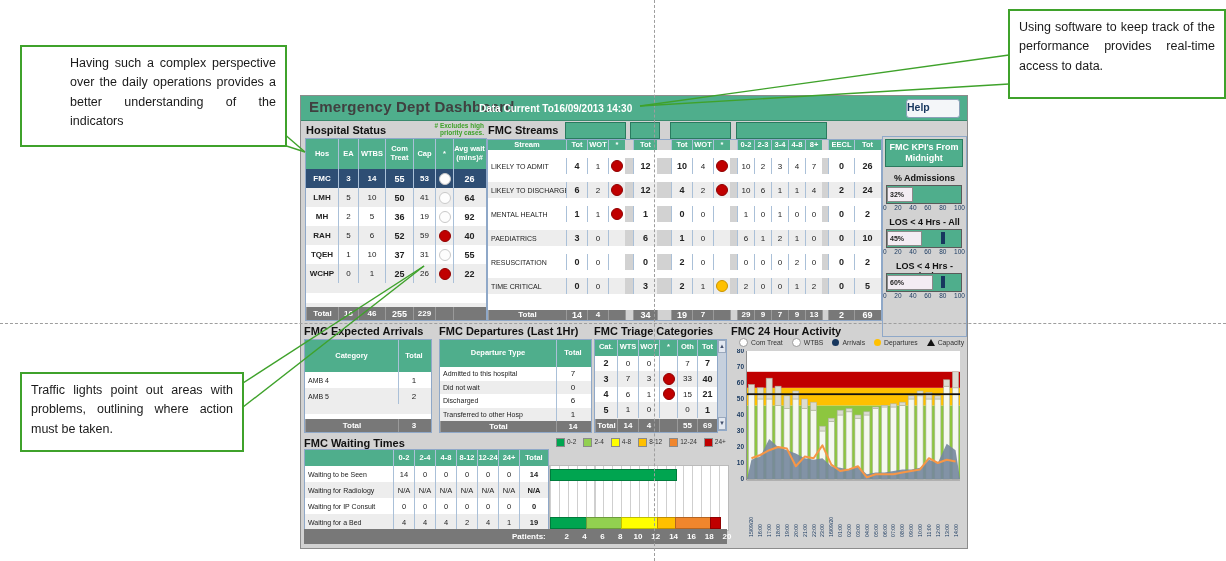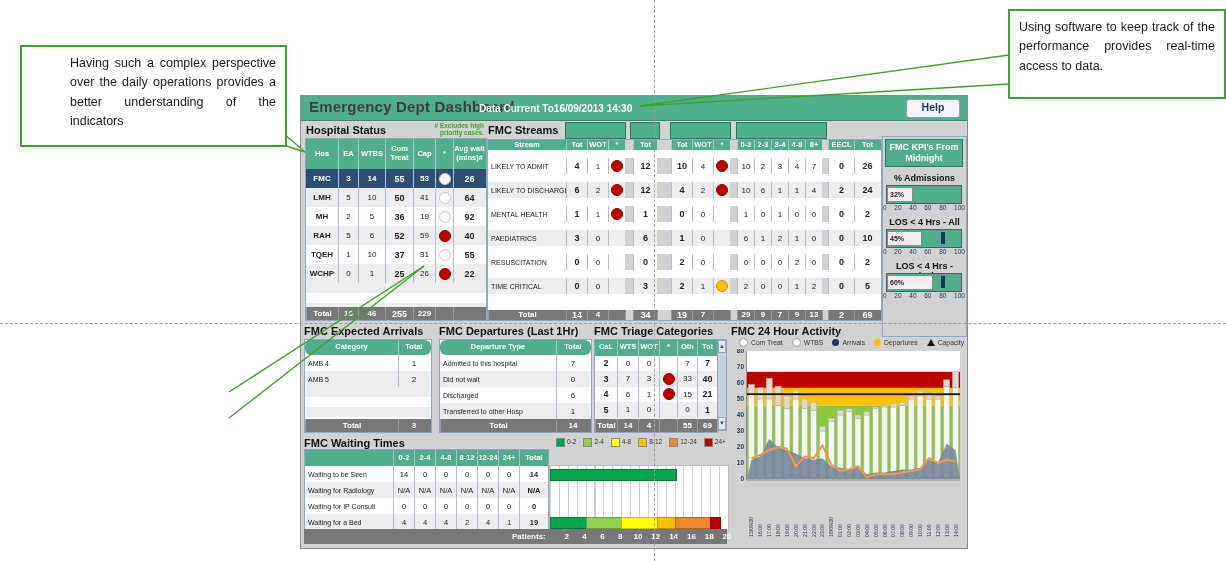--- a/index.html
+++ b/index.html
@@ -20,21 +20,21 @@
   .connectors{position:absolute;left:0;top:0;z-index:45;pointer-events:none;}
 
   
   .dashboard{position:absolute;left:300px;top:95px;width:666px;height:452px;background:#d2d2d2;
              border:1px solid #8c8c8c;z-index:10;}
   .abs{position:absolute;}
   .titlebar{position:absolute;left:0;top:0;width:666px;height:24px;background:#4fae8c;border-bottom:1px solid #3a8a6d;}
   .tb-title{position:absolute;left:8px;top:2px;font-size:15px;font-weight:bold;color:#404040;letter-spacing:.2px;}
   .tb-sub{position:absolute;left:178px;top:7px;font-size:10px;font-weight:bold;color:#fff;}
   .help{position:absolute;right:7px;top:3px;width:52px;height:17px;background:#f4f6f9;border:1px solid #8aa0b8;
-        border-radius:3px;font-size:10.5px;font-weight:bold;color:#17375e;text-align:center;line-height:15px;cursor:pointer;}
+        border-radius:3px;font-size:10.5px;font-weight:bold;color:#17375e;text-align:left;line-height:15px;cursor:pointer;}
 
   h3.ptitle{margin:0;font-size:11px;font-weight:bold;color:#111;}
 
   
   .cell{display:flex;align-items:center;justify-content:center;font-size:8px;color:#222;
         border-left:1px solid #aac0d8;overflow:hidden;white-space:nowrap;}
   .cell:first-child{border-left:none;}
   .cell.h{font-weight:bold;color:#fff;font-size:7.5px;white-space:normal;text-align:center;line-height:1.15;}
   .cell.name{justify-content:flex-start;padding-left:3px;font-size:7px;}
   .cell.b{font-weight:bold;font-size:9px;}
@@ -57,21 +57,21 @@
   .hs-row .cell.name{justify-content:center;font-size:8px;font-weight:bold;padding-left:0;}
   .note{position:absolute;font-size:6.5px;color:#3fa22b;font-weight:bold;text-align:right;line-height:1.1;}
 
   
   .st-row{display:grid;grid-template-columns:78px 21px 21px 17px 8px 24px 14px 21px 21px 17px 7px 17px 17px 17px 17px 17px 6px 26px 26px;height:22px;}
   .st-row.st-head{height:14px;}
   .gtab{position:absolute;height:15px;background:#4fae8c;border:1px solid #2a7a5f;color:#fff;font-weight:bold;
         font-size:9px;text-align:center;line-height:14px;cursor:pointer;}
 
   
-  .sm-head{height:15px;border-radius:6px;} .sm-row{height:16px;} 
+  .sm-head{height:32px;} .sm-row{height:16px;} 
   .arr-row{display:grid;grid-template-columns:93px 31px;}
   .dep-row{display:grid;grid-template-columns:116px 33px;}
   .tri-row{display:grid;grid-template-columns:22px 21px 21px 18px 20px 20px;height:15.5px;}
   .scrollbar{width:11px;background:#c6d0dd;border:1px solid #8fa8c8;border-left:none;display:flex;flex-direction:column;justify-content:space-between;}
   .sb-btn{height:11px;background:#e3e8f0;border:1px solid #9aa8bc;font-size:6px;color:#44506b;text-align:center;line-height:10px;cursor:pointer;}
 
   
   .kpi-head{position:absolute;background:#4fae8c;border:1px solid #2a7a5f;color:#fff;font-weight:bold;font-size:9px;
             text-align:center;line-height:1.25;padding-top:2px;}
   .kpi-label{position:absolute;font-size:9px;font-weight:bold;color:#111;width:100%;text-align:center;}
@@ -115,20 +115,23 @@
       <line x1="231" y1="128" x2="305" y2="152"></line>
       <line x1="229" y1="392" x2="424" y2="266"></line>
       <line x1="229" y1="418" x2="424" y2="266"></line>
       <line x1="1009" y1="55" x2="640" y2="106"></line>
       <line x1="1009" y1="84" x2="640" y2="106"></line>
     </g>
   </svg>
 
   <div class="callout tl">
     <span>Having such a complex perspective over the daily operations provides a better understanding of the indicators</span>
+  </div>
+  <div class="callout bl">
+    <span>Traffic lights point out areas with problems, outlining where action must be taken.</span>
   </div>
   <div class="callout tr">
     <span>Using software to keep track of the performance provides real-time access to data.</span>
   </div>
 
   <div class="dashboard">
 
     <div class="titlebar">
       <span class="tb-title">Emergency Dept Dashboard</span>
       <span class="tb-sub">Data Current To16/09/2013 14:30</span>

